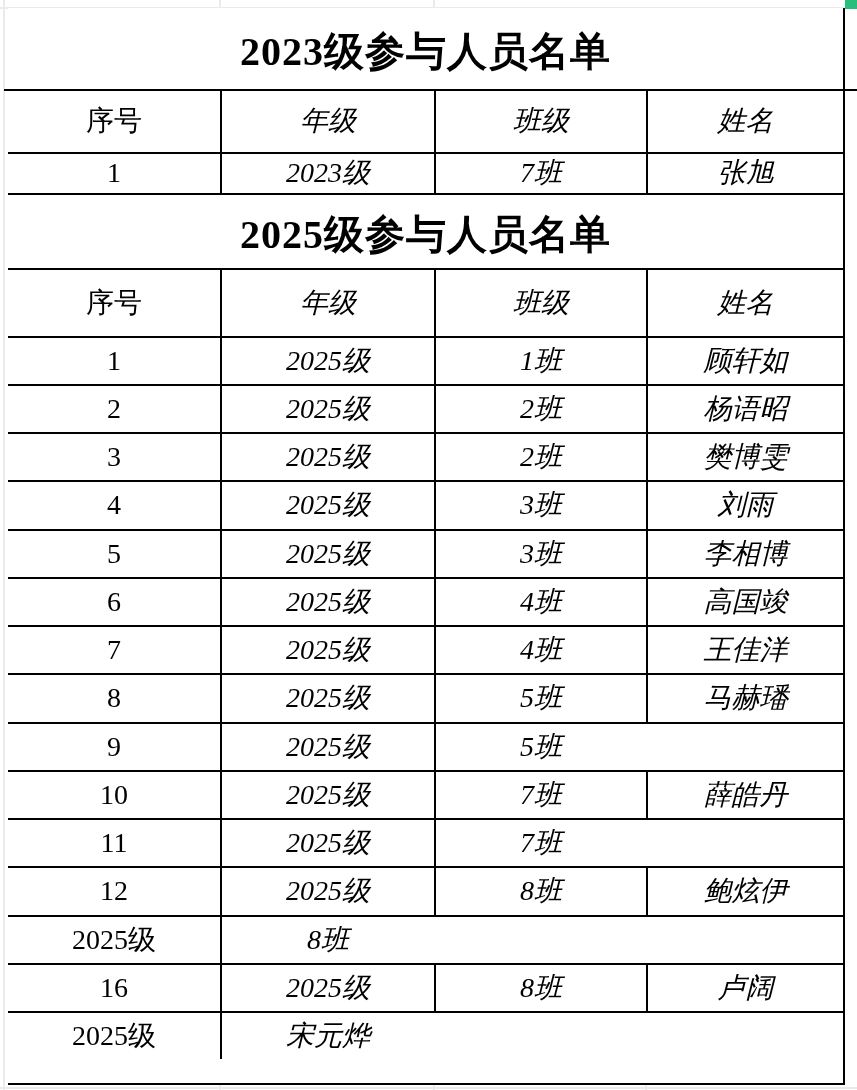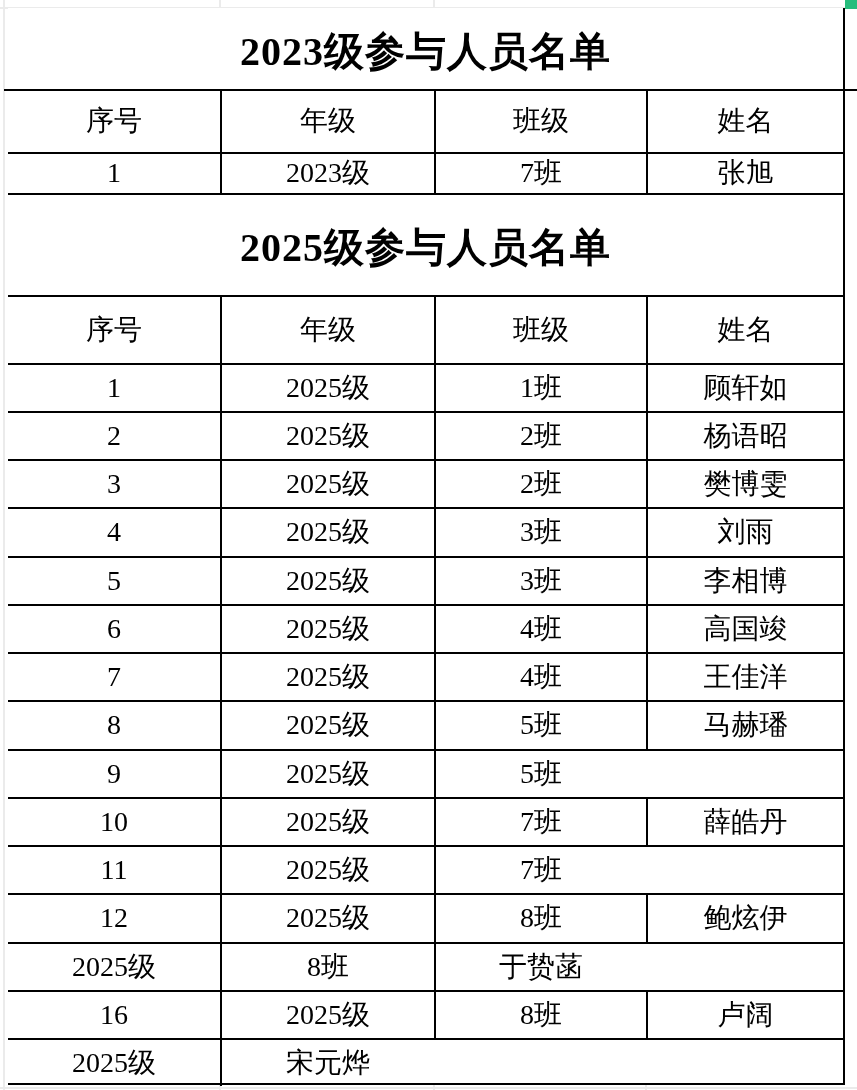--- a/index.html
+++ b/index.html
@@ -39,27 +39,27 @@
     display:flex;flex-direction:column;
   }
   .tbl-left-border{position:absolute;left:8px;top:88.5px;width:2.5px;height:996.5px;background:var(--border);}
   .section{display:flex;flex-direction:column;}
   .title-cell{
     display:flex;align-items:center;justify-content:center;
     font-weight:bold;font-size:40px;letter-spacing:1px;padding-top:5px;
   }
   .sec-1 .title-cell{border-top:2.5px solid var(--border);}
   .sec-0 .title-cell{height:81px;}
-  .sec-1 .title-cell{height:102px;}
+  .sec-1 .title-cell{height:75px;}
   .row{display:grid;grid-template-columns:212px 214px 212px 1fr;border-top:2.5px solid var(--border);}
   .cell{
     display:flex;align-items:center;justify-content:center;
     font-size:28px;overflow:hidden;white-space:nowrap;
   }
-  .cell + .cell{border-left:2.5px solid var(--border);}
+  .cell + .cell{border-left:2.5px solid var(--border);font-style:italic;}
   .sec-0 .hrow .cell{height:60.5px;}
   .sec-0 .drow .cell{height:39.5px;}
   .sec-1 .hrow .cell{height:65.5px;}
   .sec-1 .drow .cell{height:46.25px;}
 </style>
 </head>
 <body>
 
 <div class="gl gl-top"></div>
 <div class="gl gl-vtop1"></div>
@@ -166,21 +166,20 @@
   </div>
       <div class="row drow">
     <div class="cell">12</div>
     <div class="cell">2025级</div>
     <div class="cell">8班</div>
     <div class="cell">鲍炫伊</div>
   </div>
       <div class="row drow">
     <div class="cell">2025级</div>
     <div class="cell">8班</div>
-    <div class="cell">于贽菡</div>
   </div>
       <div class="row drow">
     <div class="cell">16</div>
     <div class="cell">2025级</div>
     <div class="cell">8班</div>
     <div class="cell">卢阔</div>
   </div>
       <div class="row drow">
     <div class="cell">2025级</div>
     <div class="cell">宋元烨</div>

